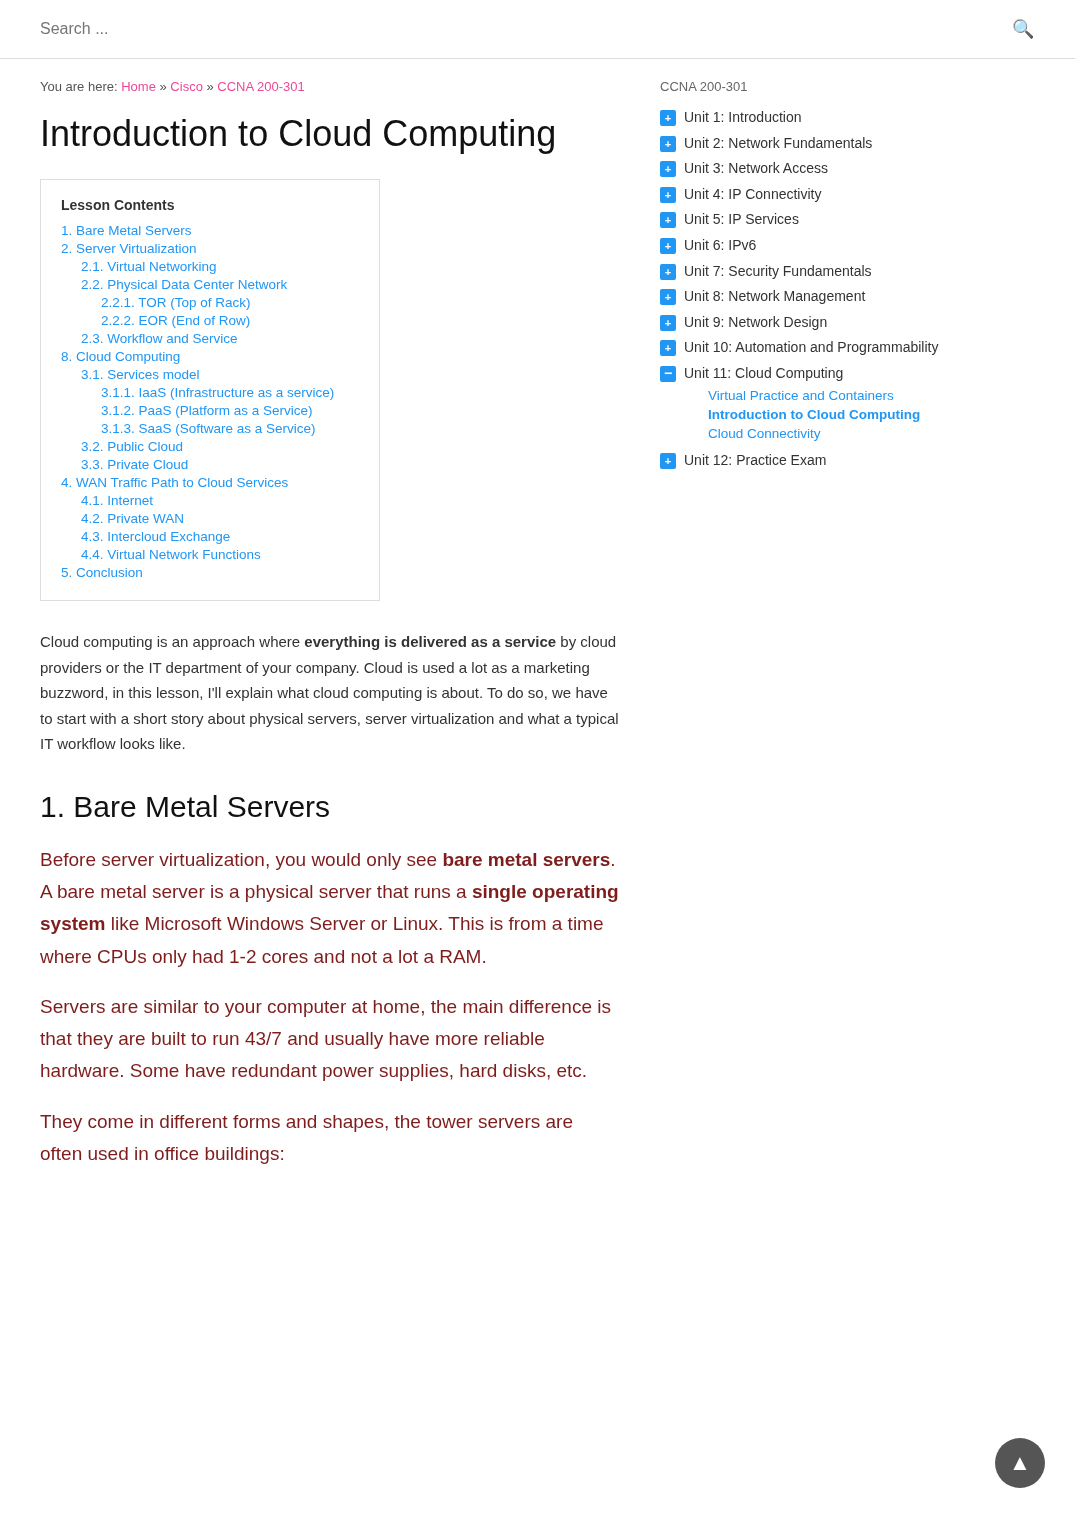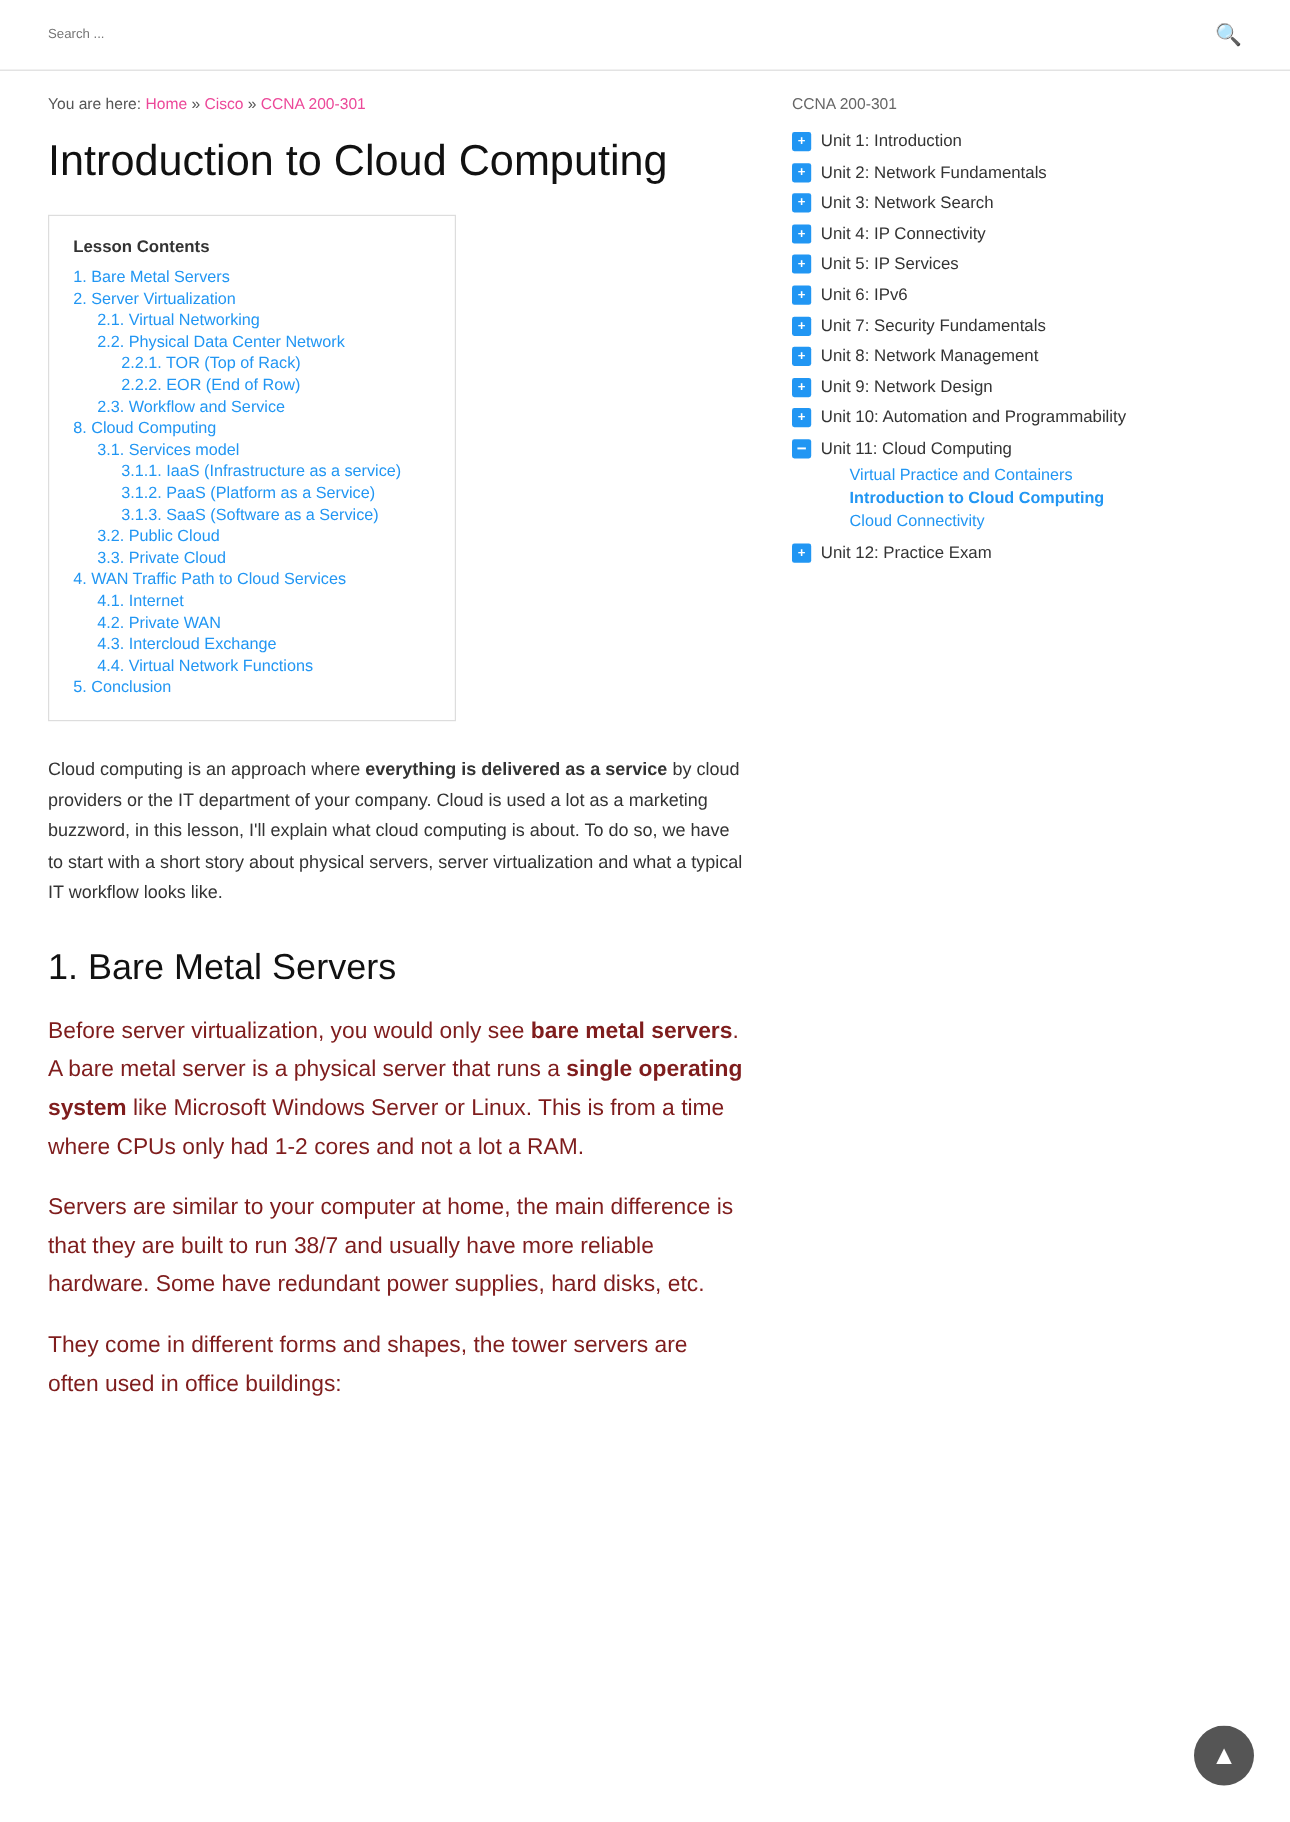--- a/index.html
+++ b/index.html
@@ -12,21 +12,21 @@
     .search-bar {
       border-bottom: 1px solid #ddd;
       padding: 18px 40px;
       display: flex;
       align-items: center;
     }
     .search-bar input {
       flex: 1;
       border: none;
       outline: none;
-      font-size: 11px;
+      font-size: 16px;
       color: #555;
     }
     .search-bar .search-icon {
       color: #888;
       font-size: 18px;
       cursor: pointer;
     }
     .main-container {
       display: flex;
       padding: 20px 40px;
@@ -239,41 +239,41 @@
     <p class="intro-text">
       Cloud computing is an approach where <strong>everything is delivered as a service</strong> by cloud providers or the IT department of your company. Cloud is used a lot as a marketing buzzword, in this lesson, I'll explain what cloud computing is about. To do so, we have to start with a short story about physical servers, server virtualization and what a typical IT workflow looks like.
     </p>
 
     <h2 class="section-heading" id="bare-metal">1. Bare Metal Servers</h2>
 
     <p class="body-paragraph">
       Before server virtualization, you would only see <strong>bare metal servers</strong>. A bare metal server is a physical server that runs a <strong>single operating system</strong> like Microsoft Windows Server or Linux. This is from a time where CPUs only had 1-2 cores and not a lot a RAM.
     </p>
     <p class="body-paragraph">
-      Servers are similar to your computer at home, the main difference is that they are built to run 38/7 and usually have more reliable hardware. Some have redundant power supplies, hard disks, etc.
+      Servers are similar to your computer at home, the main difference is that they are built to run 43/7 and usually have more reliable hardware. Some have redundant power supplies, hard disks, etc.
     </p>
     <p class="body-paragraph">
       They come in different forms and shapes, the tower servers are often used in office buildings:
     </p>
   </div>
 
   <div class="sidebar">
     <div class="course-subtitle">CCNA 200-301</div>
     <ul class="course-units">
       <li>
         <span class="unit-icon plus">+</span>
         <span class="unit-label">Unit 1: Introduction</span>
       </li>
       <li>
         <span class="unit-icon plus">+</span>
         <span class="unit-label">Unit 2: Network Fundamentals</span>
       </li>
       <li>
         <span class="unit-icon plus">+</span>
-        <span class="unit-label">Unit 3: Network Search</span>
+        <span class="unit-label">Unit 3: Network Access</span>
       </li>
       <li>
         <span class="unit-icon plus">+</span>
         <span class="unit-label">Unit 4: IP Connectivity</span>
       </li>
       <li>
         <span class="unit-icon plus">+</span>
         <span class="unit-label">Unit 5: IP Services</span>
       </li>
       <li>

